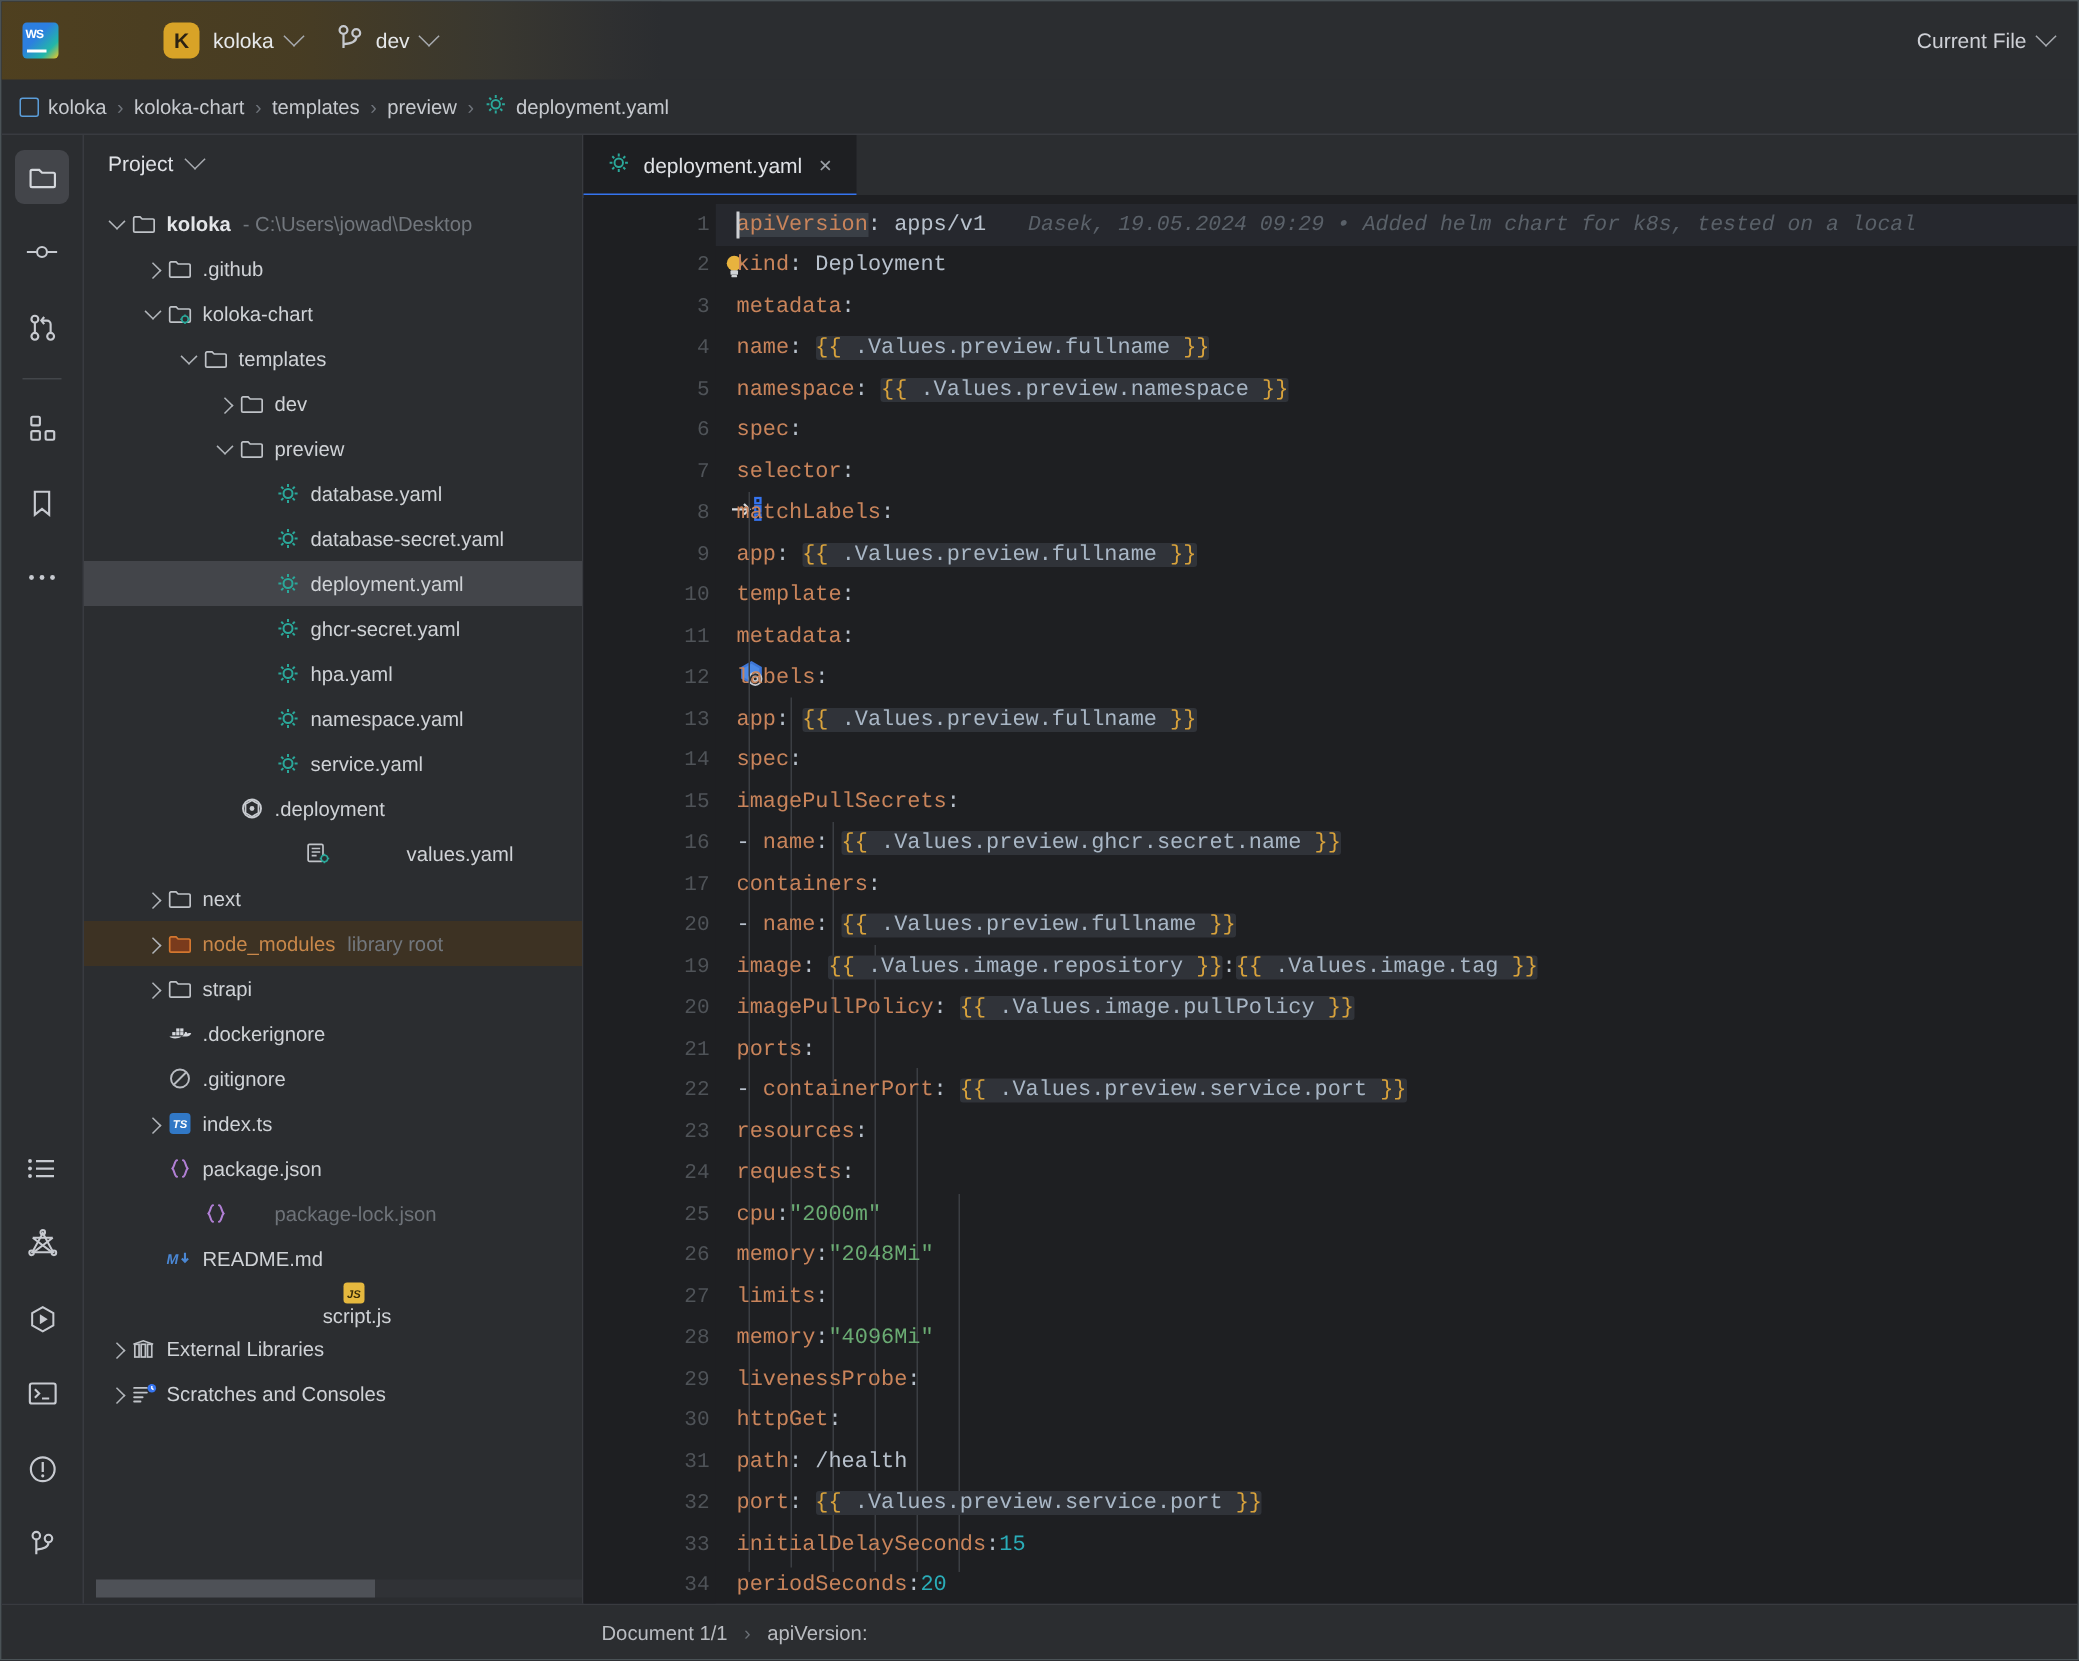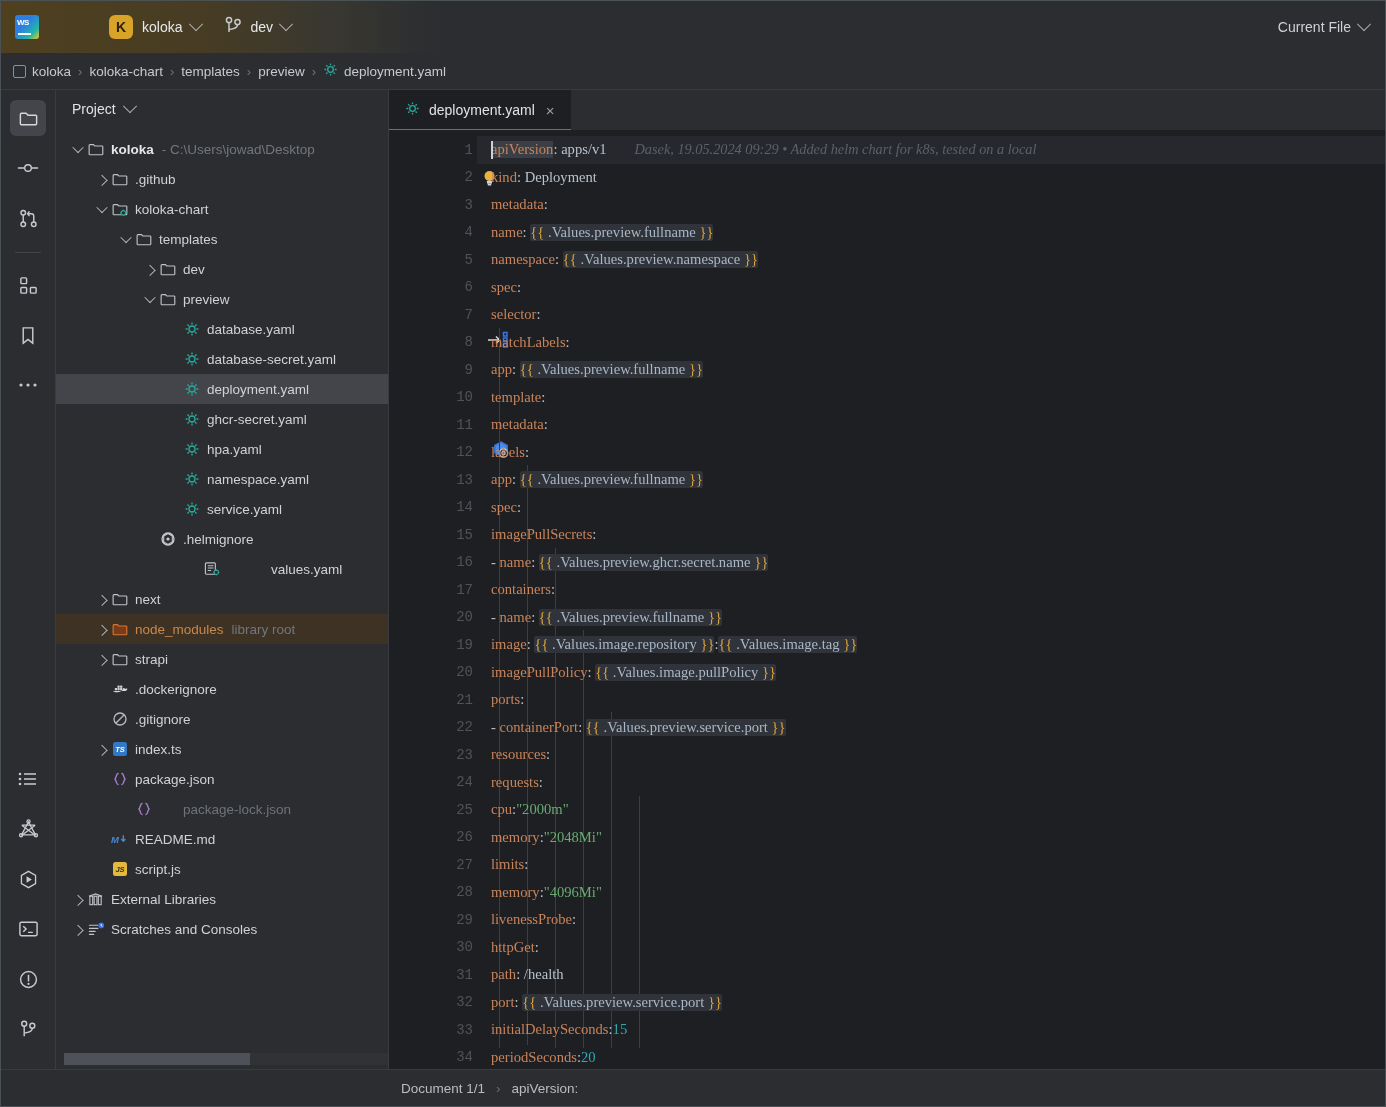--- a/index.html
+++ b/index.html
@@ -182,21 +182,21 @@
     font-family: "Liberation Mono", monospace; font-size: 14px;
     padding-top: 6px; position: relative;
   }
   .gline {
     height: 27.5px; display: flex; align-items: center; justify-content: flex-end;
     color: #4f5358; padding-right: 4px; position: relative;
   }
   .gline .gicon { position: absolute; right: -22px; top: 50%; transform: translateY(-50%); }
   .codepane {
     flex: 1; position: relative; padding-top: 6px; overflow: hidden;
-    font-family: Liberation Serif, serif; font-size: 14.6px;
+    font-family: Liberation Mono, monospace; font-size: 14.6px;
   }
   .cline {
     height: 27.5px; display: flex; align-items: center; white-space: pre;
     padding-left: 14px; position: relative;
   }
   .cline.cur { background: #26282e; }
   .guides { position: absolute; left: 0; top: 0; bottom: 0; width: 100%; pointer-events: none; }
   .guide { position: absolute; width: 1px; background: #3b3e43; }
 
   .k  { color: #c9845b; }            
@@ -552,21 +552,21 @@
           </div>
           <div class="row" style="padding-left: 86px;">
             <span class="arrow empty"></span>
             <span class="ico">
               <svg width="16" height="16" viewBox="0 0 16 16">
                 <circle cx="8" cy="8" r="6" fill="none" stroke="#c9ccd1" stroke-width="1.3"></circle>
                 <path d="M8 2.6l4.3 2.5v5.8L8 13.4 3.7 10.9V5.1z" fill="none" stroke="#c9ccd1" stroke-width="1.1"></path>
                 <circle cx="8" cy="8" r="1.6" fill="#c9ccd1"></circle>
               </svg>
             </span>
-            <span class="lbl">.helmignore</span>
+            <span class="lbl">.deployment</span>
           </div>
           <div class="row" style="padding-left: 86px; gap: 44px;">
             <span class="arrow empty"></span>
             <span class="ico">
               <svg width="17" height="16" viewBox="0 0 18 16">
                 <rect x="1.5" y="1.5" width="10.5" height="12" rx="1" fill="none" stroke="#c0c3c8" stroke-width="1.2"></rect>
                 <path d="M4 4.5h6M4 7h6M4 9.5h3.5" stroke="#c0c3c8" stroke-width="1.1"></path>
                 <g stroke="#2aa89a" stroke-width="1.1" fill="#2b2d30">
                   <circle cx="13" cy="11.5" r="2.3"></circle>
                   <path d="M13 8.2v1.1M13 13.7v1.1M9.7 11.5h1.1M15.2 11.5h1.2"></path>
@@ -674,21 +674,21 @@
           <div class="row" style="padding-left: 38px;">
             <span class="arrow empty"></span>
             <span class="ico">
               <svg width="18" height="14" viewBox="0 0 19 14">
                 <text x="0" y="11" font-size="10" font-weight="bold" fill="#4a87d4" font-family="Liberation Sans, sans-serif">M</text>
                 <path d="M13 3v6M10.8 7l2.2 2.3L15.2 7" stroke="#4a87d4" stroke-width="1.5" fill="none"></path>
               </svg>
             </span>
             <span class="lbl">README.md</span>
           </div>
-          <div class="row" style="padding-left: 38px;">
+          <div class="row" style="padding-left: 38px; flex-direction: column;">
             <span class="arrow empty"></span>
             <span class="ico">
               <svg width="16" height="16" viewBox="0 0 16 16">
                 <rect x="1" y="1" width="14" height="14" rx="2.5" fill="#e5b83e"></rect>
                 <text x="8" y="11.3" font-size="7.5" font-weight="bold" fill="#3b2f08" text-anchor="middle" font-family="Liberation Sans, sans-serif">JS</text>
               </svg>
             </span>
             <span class="lbl">script.js</span>
           </div>
           <div class="row" style="padding-left: 14px;">

